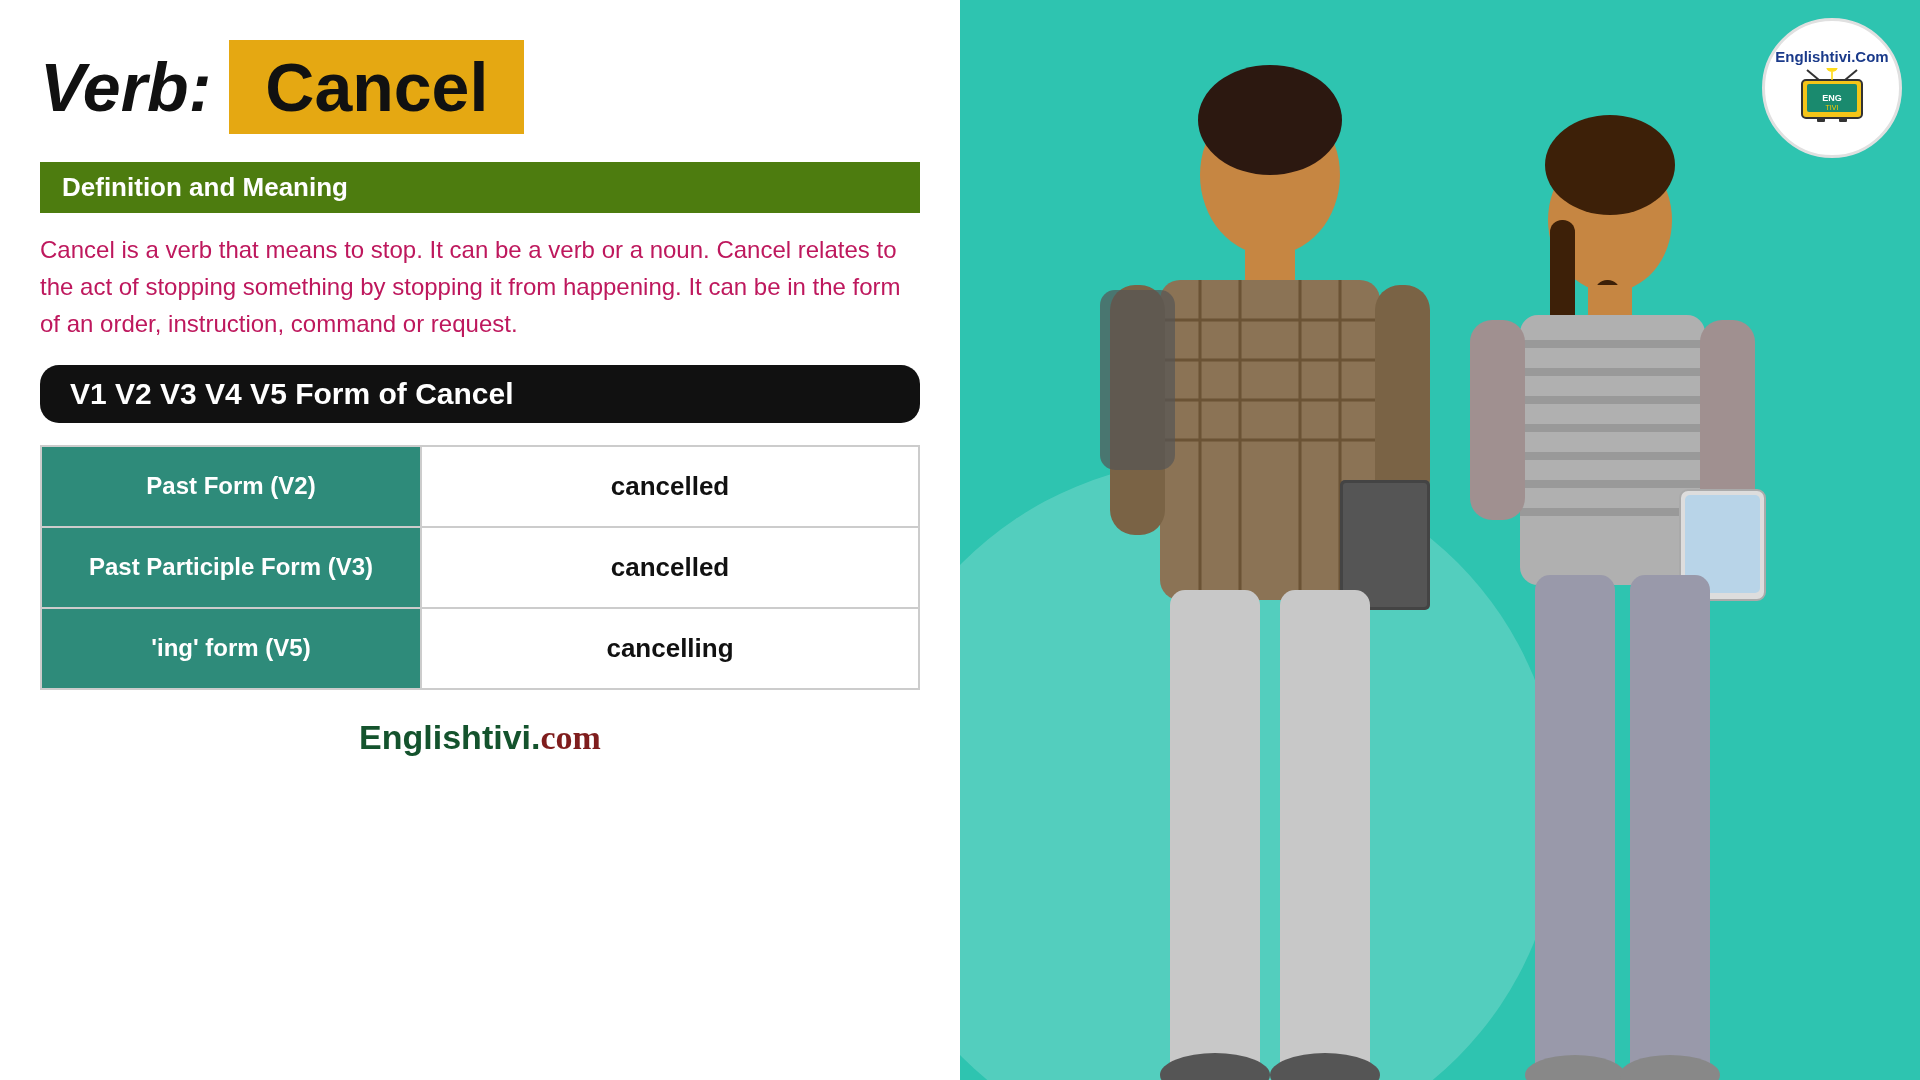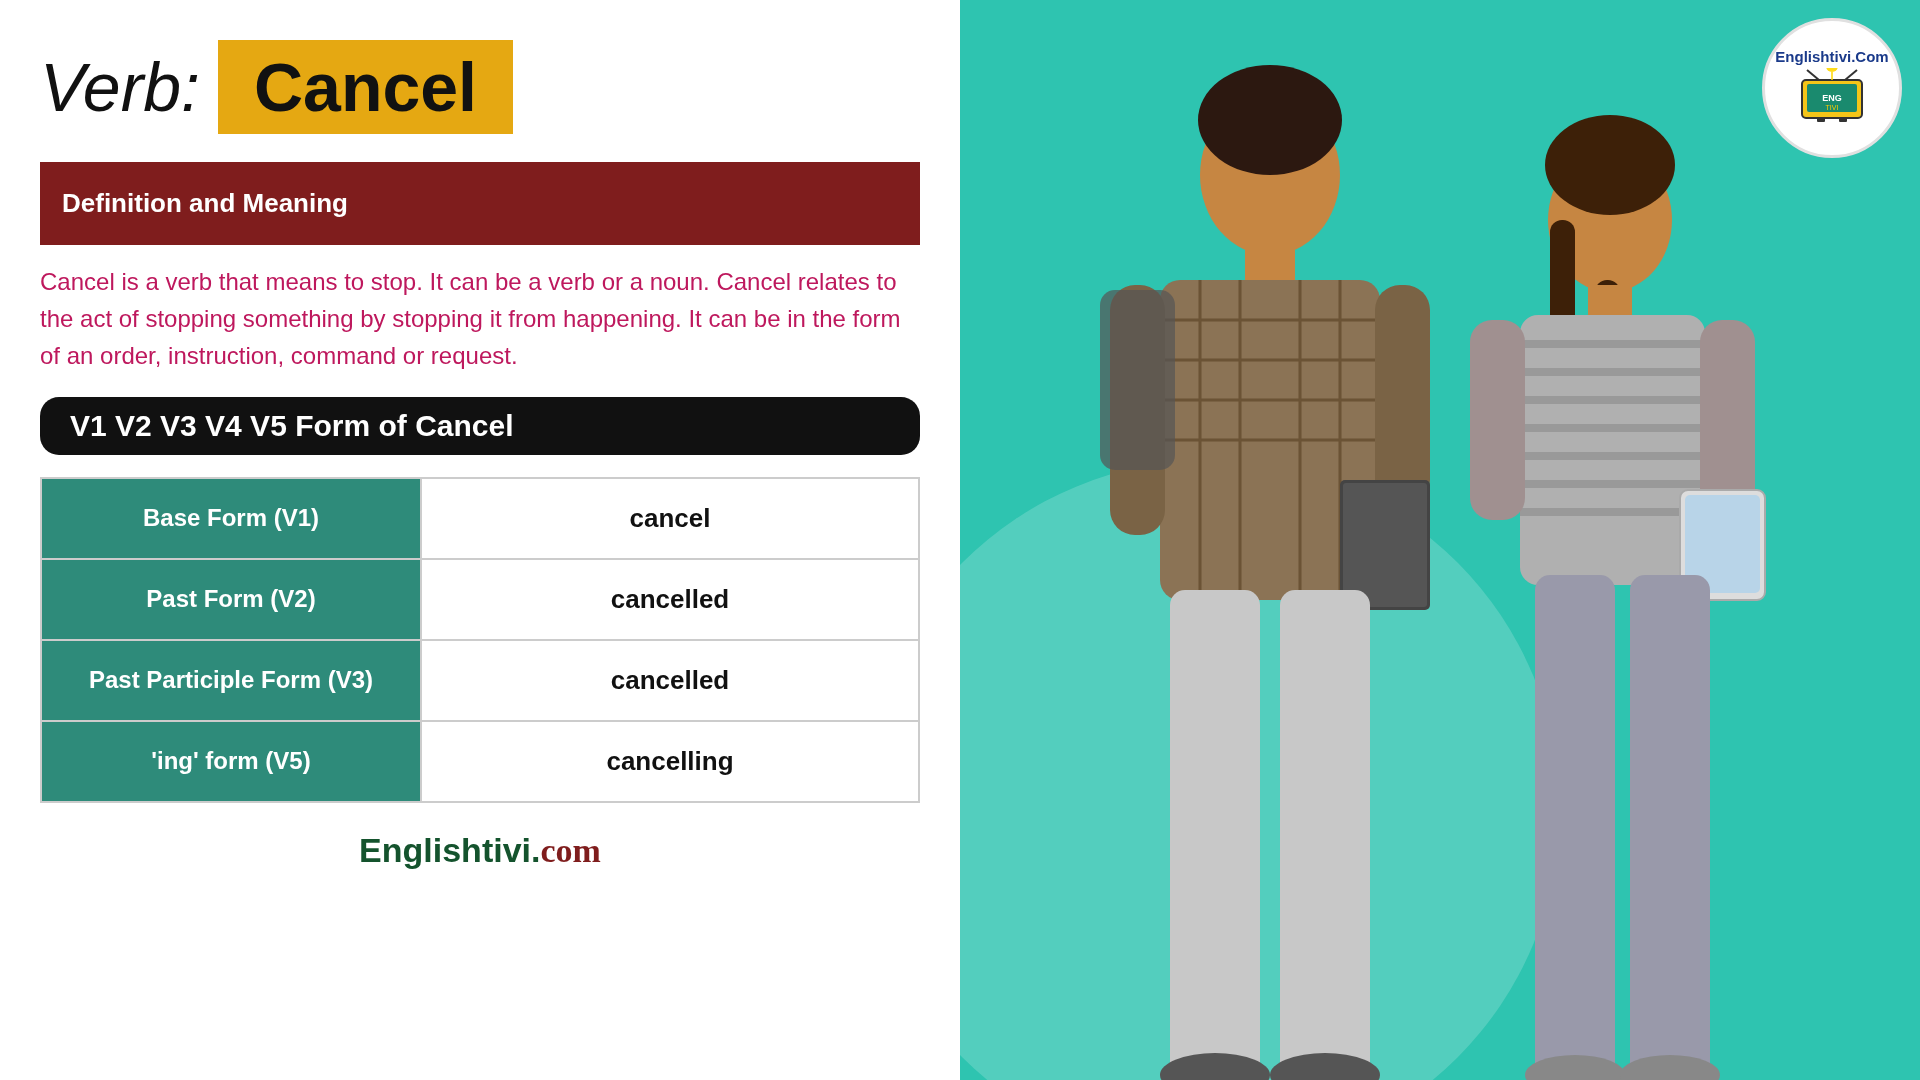--- a/index.html
+++ b/index.html
@@ -29,38 +29,38 @@
     
     .title-row {
       display: flex;
       align-items: center;
       gap: 18px;
       margin-bottom: 28px;
     }
 
     .verb-label {
       font-size: 68px;
-      font-weight: 400;
+      font-weight: 700;
       color: #111;
       font-style: italic;
     }
 
     .verb-word-box {
       background: #E5A812;
       padding: 8px 36px;
       font-size: 68px;
       font-weight: 700;
       color: #111;
     }
 
     
     .section-heading-box {
-      background: #7f1d1d;
+      background: #4d7c0f;
       display: inline-block;
-      padding: 26px 22px;
+      padding: 10px 22px;
       margin-bottom: 18px;
     }
 
     .section-heading-box span {
       color: #fff;
       font-size: 26px;
       font-weight: 700;
     }
 
     
@@ -215,24 +215,20 @@
   </div>
 
   <p class="definition-text">Cancel is a verb that means to stop. It can be a verb or a noun. Cancel relates to the act of stopping something by stopping it from happening. It can be in the form of an order, instruction, command or request.</p>
 
   <div class="v-form-heading-box">
     <span>V1 V2 V3 V4 V5 Form of Cancel</span>
   </div>
 
   <table class="forms-table">
     <tbody id="forms-tbody">
-    <tr>
-          <td>Base Form (V1)</td>
-          <td>cancel</td>
-        </tr>
         <tr>
           <td>Past Form (V2)</td>
           <td>cancelled</td>
         </tr>
         <tr>
           <td>Past Participle Form (V3)</td>
           <td>cancelled</td>
         </tr>
         <tr>
           <td>'ing' form (V5)</td>

